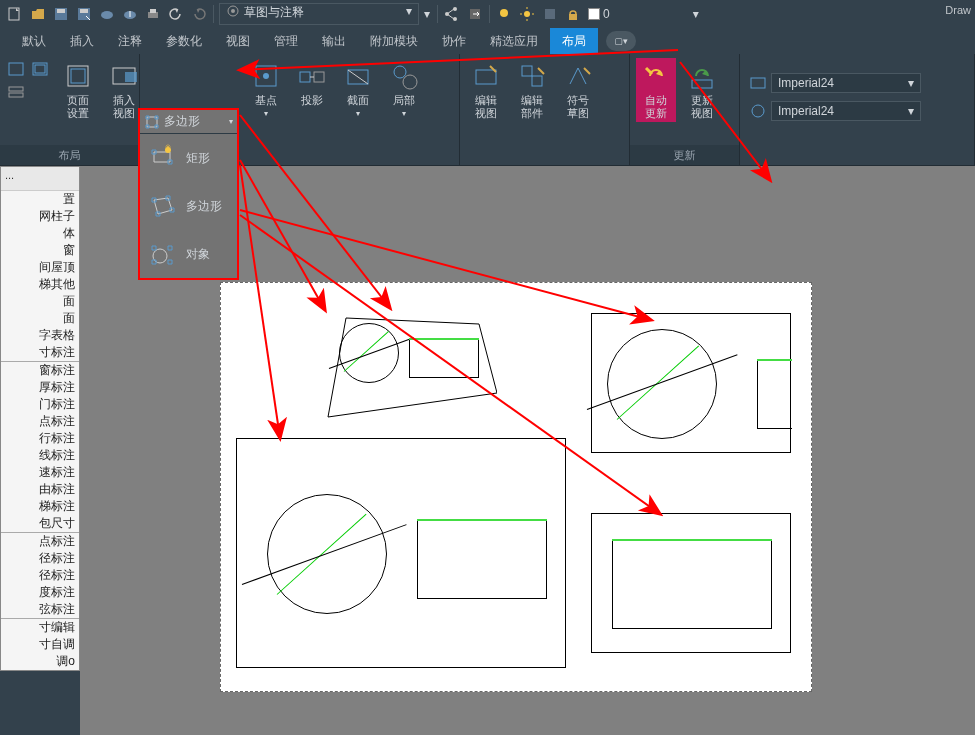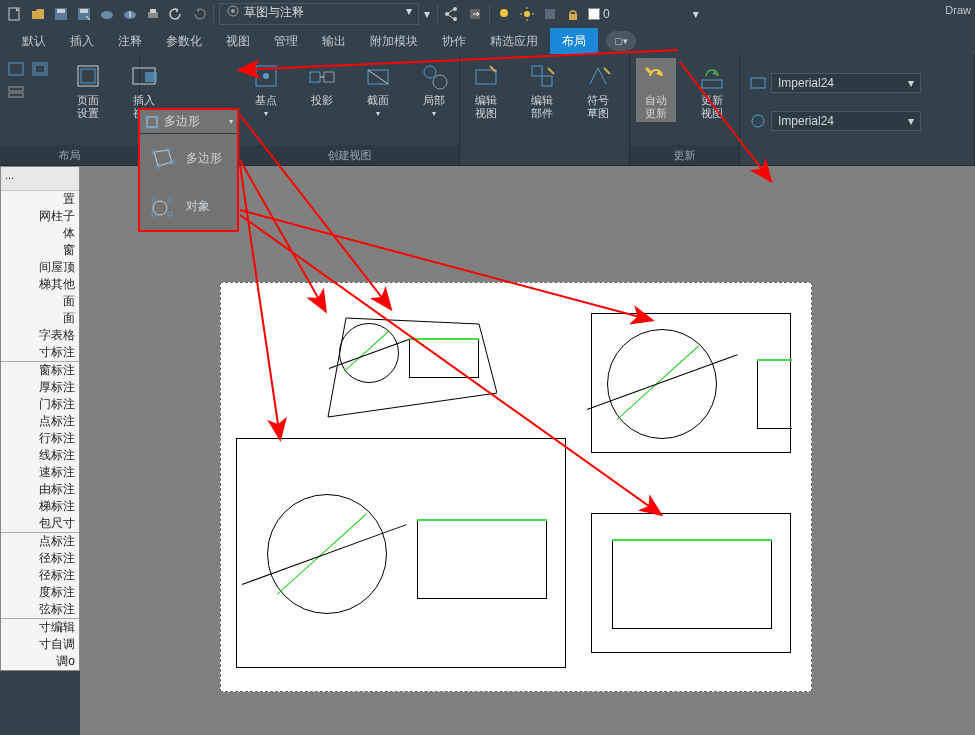--- a/index.html
+++ b/index.html
@@ -15,21 +15,21 @@
 
 
 .ribbon-tabs { height: 26px; background: #33414c; display: flex; align-items: center; padding-left: 10px; }
 .rtab { padding: 0 12px; height: 26px; display: flex; align-items: center; cursor: pointer; color: #c0c5ca; }
 .rtab.active { background: #1a88d8; color: #fff; }
 .rtab-extra { width: 30px; height: 20px; background: #4a5862; border-radius: 10px; margin-left: 8px; display: flex; align-items: center; justify-content: center; }
 
 
 .ribbon-body { height: 112px; background: #33414c; border-bottom: 1px solid #222c34; display: flex; position: relative; }
 .panel { display: flex; flex-direction: column; border-right: 1px solid #222c34; }
-.panel-content { flex: 1; display: flex; align-items: flex-start; padding: 4px 6px; gap: 16px; }
+.panel-content { flex: 1; display: flex; align-items: flex-start; padding: 4px 6px; gap: 6px; }
 .panel-title { height: 20px; background: #2c3a44; color: #9aa5b0; font-size: 11px; display: flex; align-items: center; justify-content: center; }
 .big-btn { display: flex; flex-direction: column; align-items: center; gap: 2px; padding: 2px 4px; cursor: pointer; }
 .big-btn .ico { width: 32px; height: 32px; display: flex; align-items: center; justify-content: center; }
 .big-btn .lbl { font-size: 11px; text-align: center; line-height: 13px; }
 .small-stack { display: flex; flex-direction: column; gap: 2px; }
 .dd-row { display: flex; align-items: center; gap: 4px; padding: 1px 3px; }
 .dd-field { background: #2c3a44; border: 1px solid #4a5862; height: 20px; min-width: 150px; padding: 0 6px; display: flex; align-items: center; justify-content: space-between; }
 
 
 .poly-menu { position: absolute; left: 138px; top: 54px; width: 101px; background: #737373; border: 2px solid #ff0000; z-index: 10; }
@@ -287,21 +287,20 @@
         <div class="ico">
             <svg width="28" height="28">
               <circle cx="10" cy="10" r="6" fill="none" stroke="#5a9acc"></circle>
               <circle cx="20" cy="20" r="7" fill="none" stroke="#999"></circle>
             </svg>
           </div>
         <div class="lbl">局部</div>
         <span style="font-size:8px">▾</span>
       </div>
     </div>
-    <div class="panel-title">创建视图</div>
   </div>
 
   <div class="panel" style="width:170px">
     <div class="panel-content">
       <div class="big-btn">
         <div class="ico">
             <svg width="28" height="28">
               <rect x="4" y="8" width="20" height="14" fill="none" stroke="#5a9acc"></rect>
               <path d="M18 4 L24 10" stroke="#d4a84b" stroke-width="2"></path>
             </svg>
@@ -325,21 +324,21 @@
               <path d="M20 6 L26 12" stroke="#d4a84b" stroke-width="2"></path>
             </svg>
           </div>
         <div class="lbl">符号<br>草图</div>
       </div>
     </div>
   </div>
 
   <div class="panel" style="width:110px">
     <div class="panel-content">
-      <div class="big-btn" style="background:#737373">
+      <div class="big-btn" style="background:#be185d">
         <div class="ico">
             <svg width="28" height="28">
               <path d="M8 14 A6 6 0 1 1 20 14" fill="none" stroke="#f4c542" stroke-width="2"></path>
               <path d="M18 8 L20 14 L14 12" fill="#f4c542"></path>
               <path d="M4 6 L10 12" stroke="#f4c542" stroke-width="3"></path>
             </svg>
           </div>
         <div class="lbl">自动<br>更新</div>
       </div>
       <div class="big-btn">
@@ -380,20 +379,31 @@
   </div>
 
   <div class="poly-menu">
     <div class="poly-header">
       <svg width="16" height="16">
           <path d="M3 3 L13 3 L13 13 L3 13 Z" fill="none" stroke="#ccc"></path>
           <path d="M2 2 L5 2 L5 5 L2 5 Z M11 2 L14 2 L14 5 L11 5 Z M2 11 L5 11 L5 14 L2 14 Z M11 11 L14 11 L14 14 L11 14 Z" fill="none" stroke="#5a9acc"></path>
         </svg>
       <span>多边形</span>
       <span style="margin-left:auto;font-size:8px">▾</span>
+    </div>
+    <div class="poly-item">
+      <div class="poly-ico">
+          <svg width="28" height="28">
+            <path d="M6 18 L22 18 L22 8 L6 8 Z" fill="none" stroke="#ccc"></path>
+            <circle cx="20" cy="6" r="3" fill="#f4c542"></circle>
+            <path d="M17 3 L23 3 M20 0 L20 6 M18 1 L22 5 M22 1 L18 5" stroke="#f4c542" stroke-width="0.5"></path>
+            <path d="M4 6 L8 6 L8 10 L4 10 Z M20 16 L24 16 L24 20 L20 20 Z" fill="none" stroke="#5a9acc"></path>
+          </svg>
+        </div>
+      <span>矩形</span>
     </div>
     <div class="poly-item">
       <div class="poly-ico">
           <svg width="28" height="28">
             <path d="M6 8 L20 6 L24 18 L10 22 Z" fill="none" stroke="#ccc"></path>
             <path d="M4 6 L8 6 L8 10 L4 10 Z M18 4 L22 4 L22 8 L18 8 Z M22 16 L26 16 L26 20 L22 20 Z M8 20 L12 20 L12 24 L8 24 Z" fill="none" stroke="#5a9acc"></path>
           </svg>
         </div>
       <span>多边形</span>
     </div>

